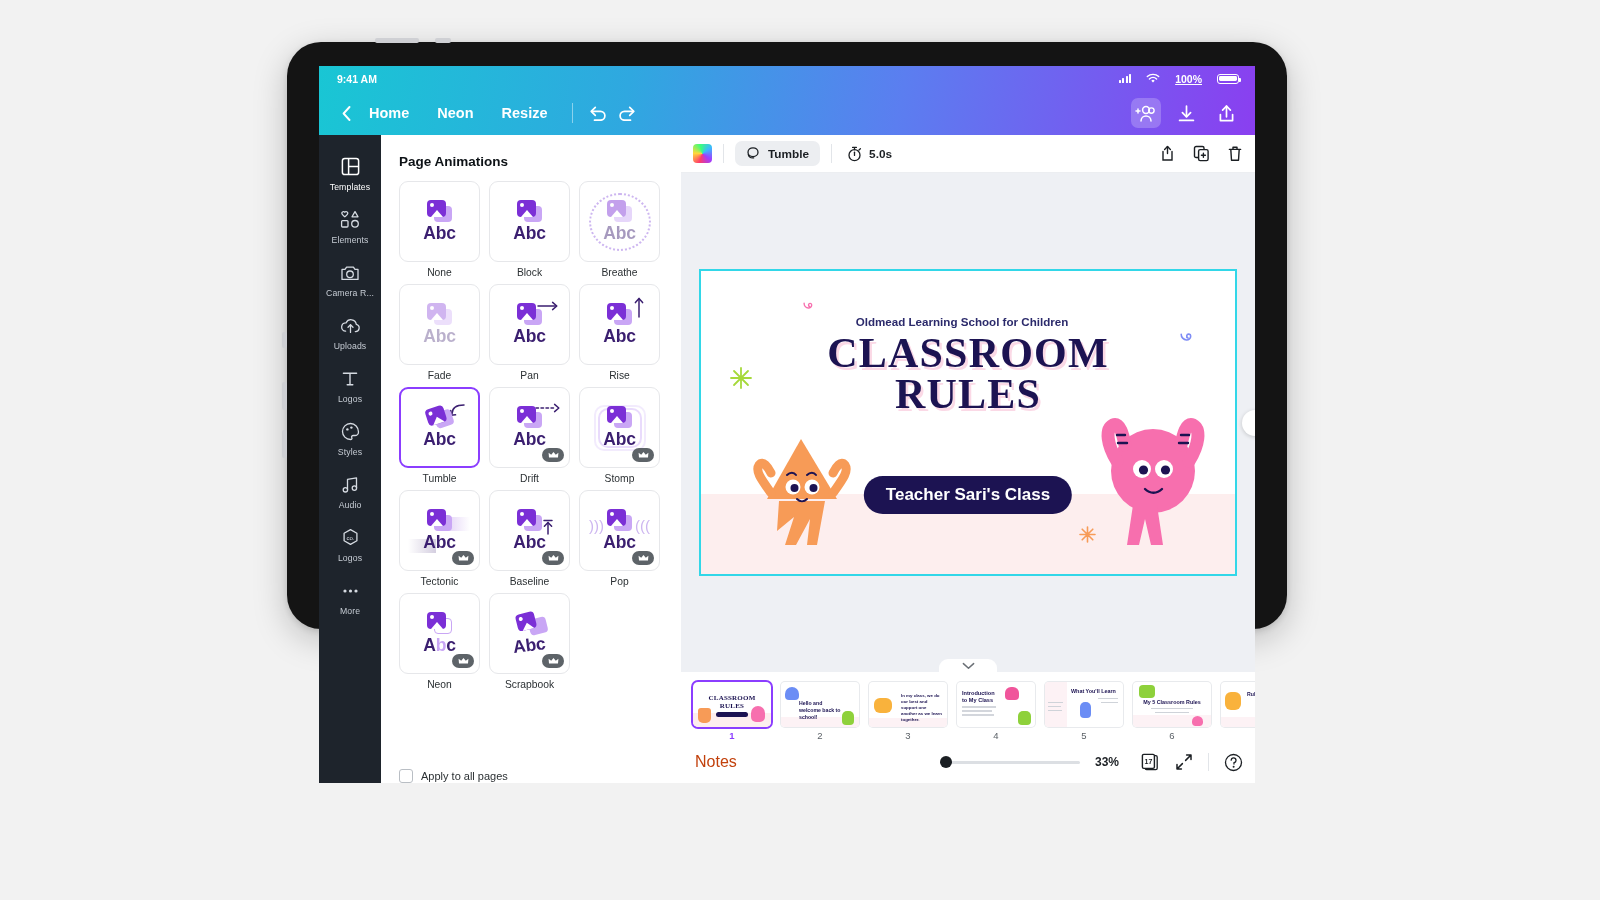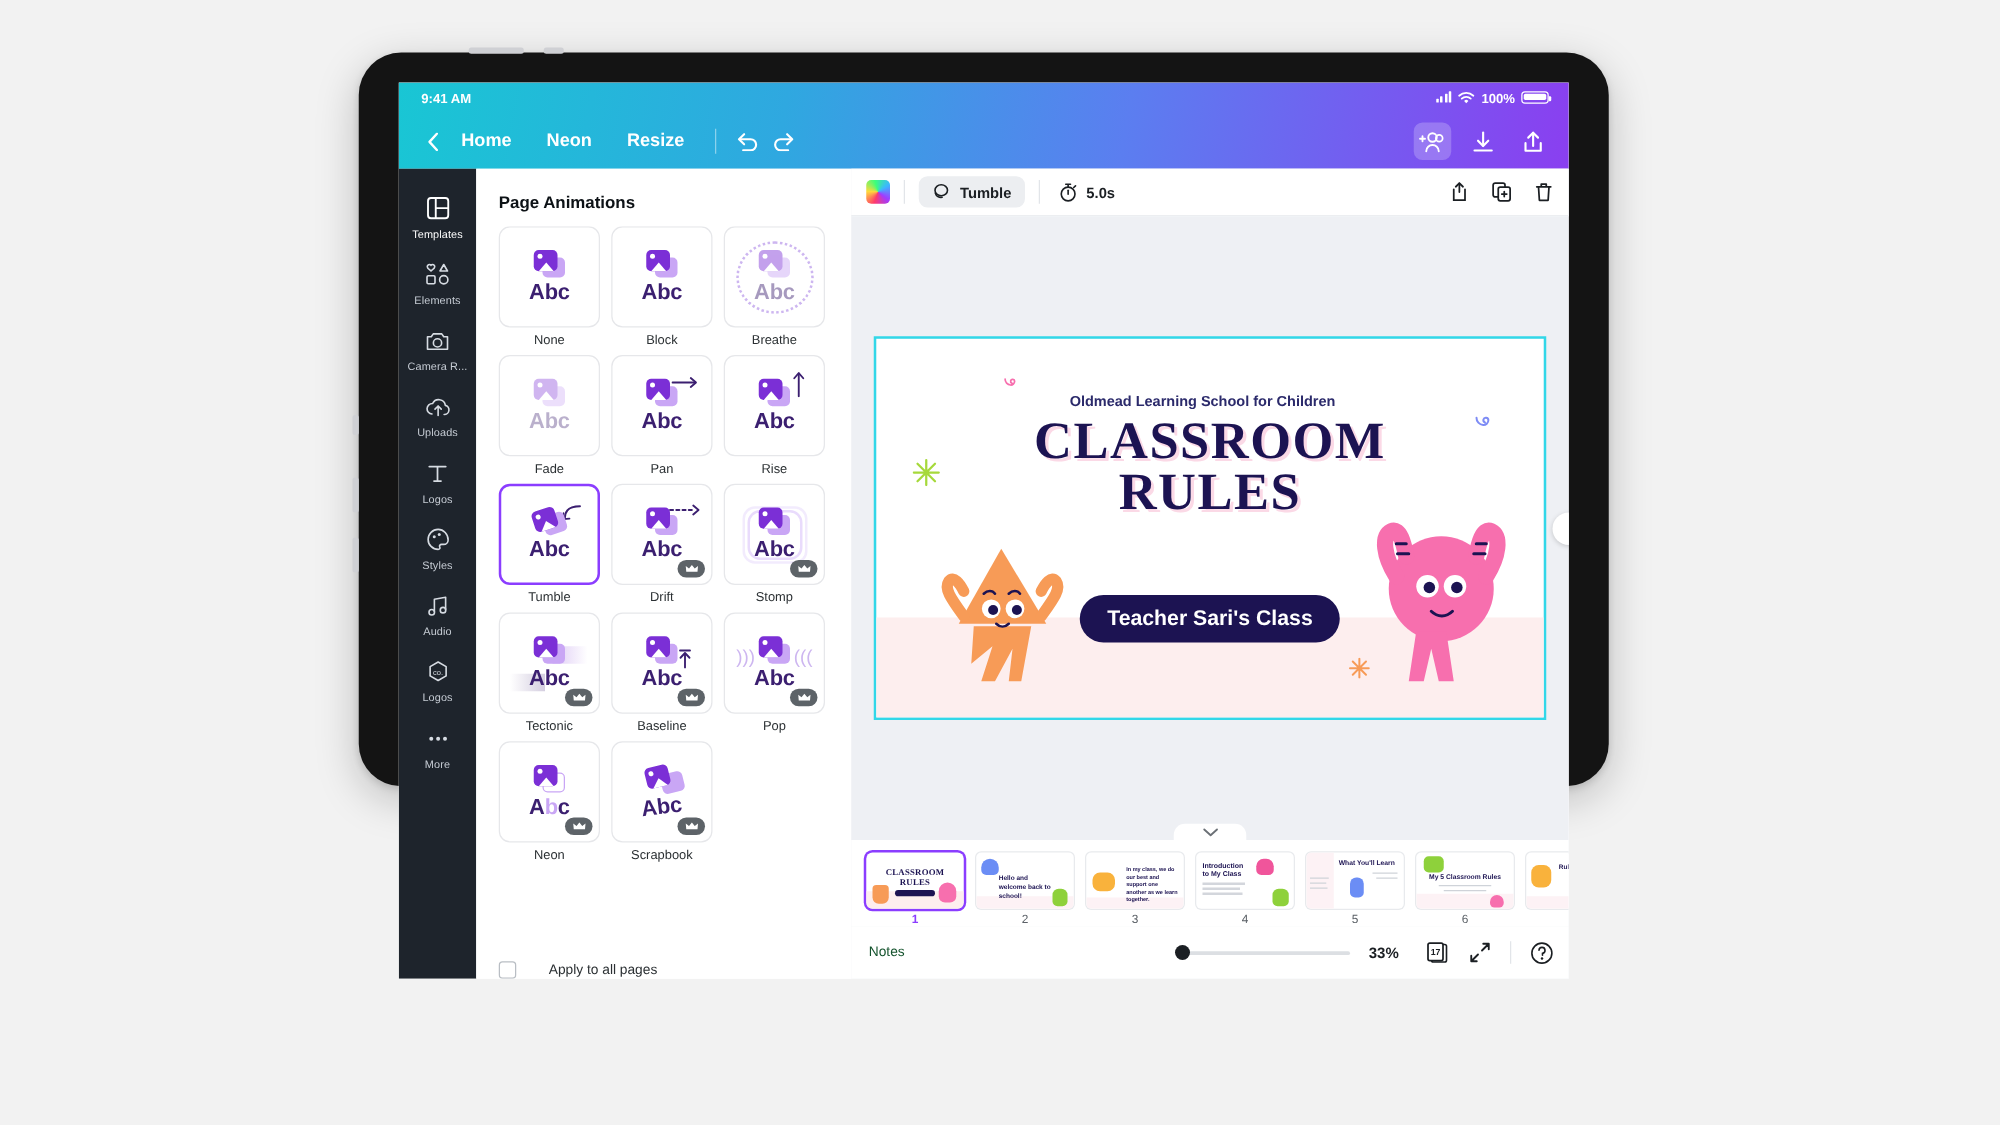--- a/index.html
+++ b/index.html
@@ -42,21 +42,21 @@
   
   .topband {
     background: linear-gradient(100deg,#19c6d4 0%,#2fa8e0 33%,#5b7ef0 62%,#8a3ff0 100%);
     flex: 0 0 auto;
   }
   .statusbar {
     height: 25px; display: flex; align-items: center;
     padding: 0 16px 0 18px; color: #fff;
     font-size: 10.5px; font-weight: bold;
   }
-  .statusbar .sb-right { margin-left:auto; display:flex; gap:5px; }
+  .statusbar .sb-right { margin-left:auto; display:flex; align-items:center; gap:15px;text-decoration:underline; }
   .sig { display:flex; align-items:flex-end; gap:1.5px; height:9px; }
   .sig i { width:2px; background:#fff; border-radius:.5px; display:block; }
   .sig i:nth-child(1){height:3px}.sig i:nth-child(2){height:5px}
   .sig i:nth-child(3){height:7px}.sig i:nth-child(4){height:9px}
   .batt { width:22px; height:10px; border:1.3px solid #fff; border-radius:3px; position:relative; }
   .batt::after{content:"";position:absolute;right:-3px;top:3px;width:1.6px;height:4px;background:#fff;border-radius:0 1px 1px 0;}
   .batt i{position:absolute;left:1.3px;top:1.3px;bottom:1.3px;width:18px;background:#fff;border-radius:1.4px;display:block;}
 
   .appbar { height: 44px; display:flex; align-items:center; padding:0 14px 0 18px; color:#fff; }
   .appbar .menu { display:flex; align-items:center; gap:0; }
@@ -116,21 +116,21 @@
   .fx-fade .thumb-img, .fx-fade .abc { opacity:.35; }
   .fx-breathe .thumb-img, .fx-breathe .abc { opacity:.45; }
   .fx-breathe .ring { position:absolute; width:62px;height:58px; border:2px dotted #cdb6f0; border-radius:50%; }
   .fx-block .abc { position:relative; }
   .fx-tectonic .abc, .fx-tectonic .thumb-img { filter: blur(0.1px); }
   .fx-tectonic .smear { position:absolute; height:14px; background:linear-gradient(90deg,rgba(123,47,214,.25),rgba(123,47,214,0)); }
   .arrowdec { position:absolute; color:#3b1f70; }
   .stomp-halo { position:absolute; width:46px;height:40px;border:2px solid #e3d2fb; border-radius:10px; }
   .pop-wave { position:absolute; color:#cdb6f0; font-size:15px; }
   .neon-shadow { color:#c9a6f5; }
-  .panel-foot { flex:0 0 auto; padding:14px 18px 0; display:flex; align-items:center; gap:26px; }
+  .panel-foot { flex:0 0 auto; padding:14px 18px 0; display:flex; align-items:center; gap:8px; }
   .cbox { width:14px;height:14px;border:1.5px solid #b9bec4; border-radius:3px; flex:0 0 14px; }
   .cbox-label { font-size:11px; color:#2b3033; }
 
   
   .editor { flex:1 1 auto; display:flex; flex-direction:column; background:#eef0f4; min-width:0; position:relative; }
   .edtoolbar {
     height:38px; background:#fff; display:flex; align-items:center;
     padding:0 12px 0 12px; gap:0; border-bottom:1px solid #eceef1; flex:0 0 38px;
   }
   .swatch { width:19px;height:19px;border-radius:4px;
@@ -187,21 +187,21 @@
   .thumbframe {
     width:78px;height:45px;border-radius:4px;background:#fff;overflow:hidden;
     position:relative; box-shadow:0 0 0 1px #e8eaed;
   }
   .thumbcell.sel .thumbframe { box-shadow:0 0 0 2px #8b3dff; border-radius:5px; }
   .thumbnum { text-align:center; font-size:9.5px; color:#5b6167; margin-top:3px; }
   .thumbcell.sel .thumbnum { color:#8b3dff; font-weight:bold; }
   .mini-t { position:absolute; font-weight:bold; color:#1c1352; }
 
   .statusrow { height:42px; display:flex; align-items:center; padding:0 12px 0 14px; background:#fff; flex:0 0 42px; }
-  .notes { font-size:11px; color:#14532d; cursor:pointer; }
+  .notes { font-size:16px; color:#c2410c; cursor:pointer; }
   .zoomwrap { margin-left:auto; display:flex; align-items:center; gap:15px; }
   .slider { width:136px; height:3px; background:#dcdfe3; border-radius:2px; position:relative; cursor:pointer; }
   .slider .knob { position:absolute; left:-4px; top:-4.5px; width:12px;height:12px;border-radius:50%;background:#1b1f23; }
   .zval { font-size:12px; font-weight:bold; color:#1b1f23; min-width:30px; }
   .sr-ico { cursor:pointer; display:flex; align-items:center; }
   .sr-div { width:1px;height:18px;background:#e2e5e9; }
 </style>
 </head>
 <body>
 

